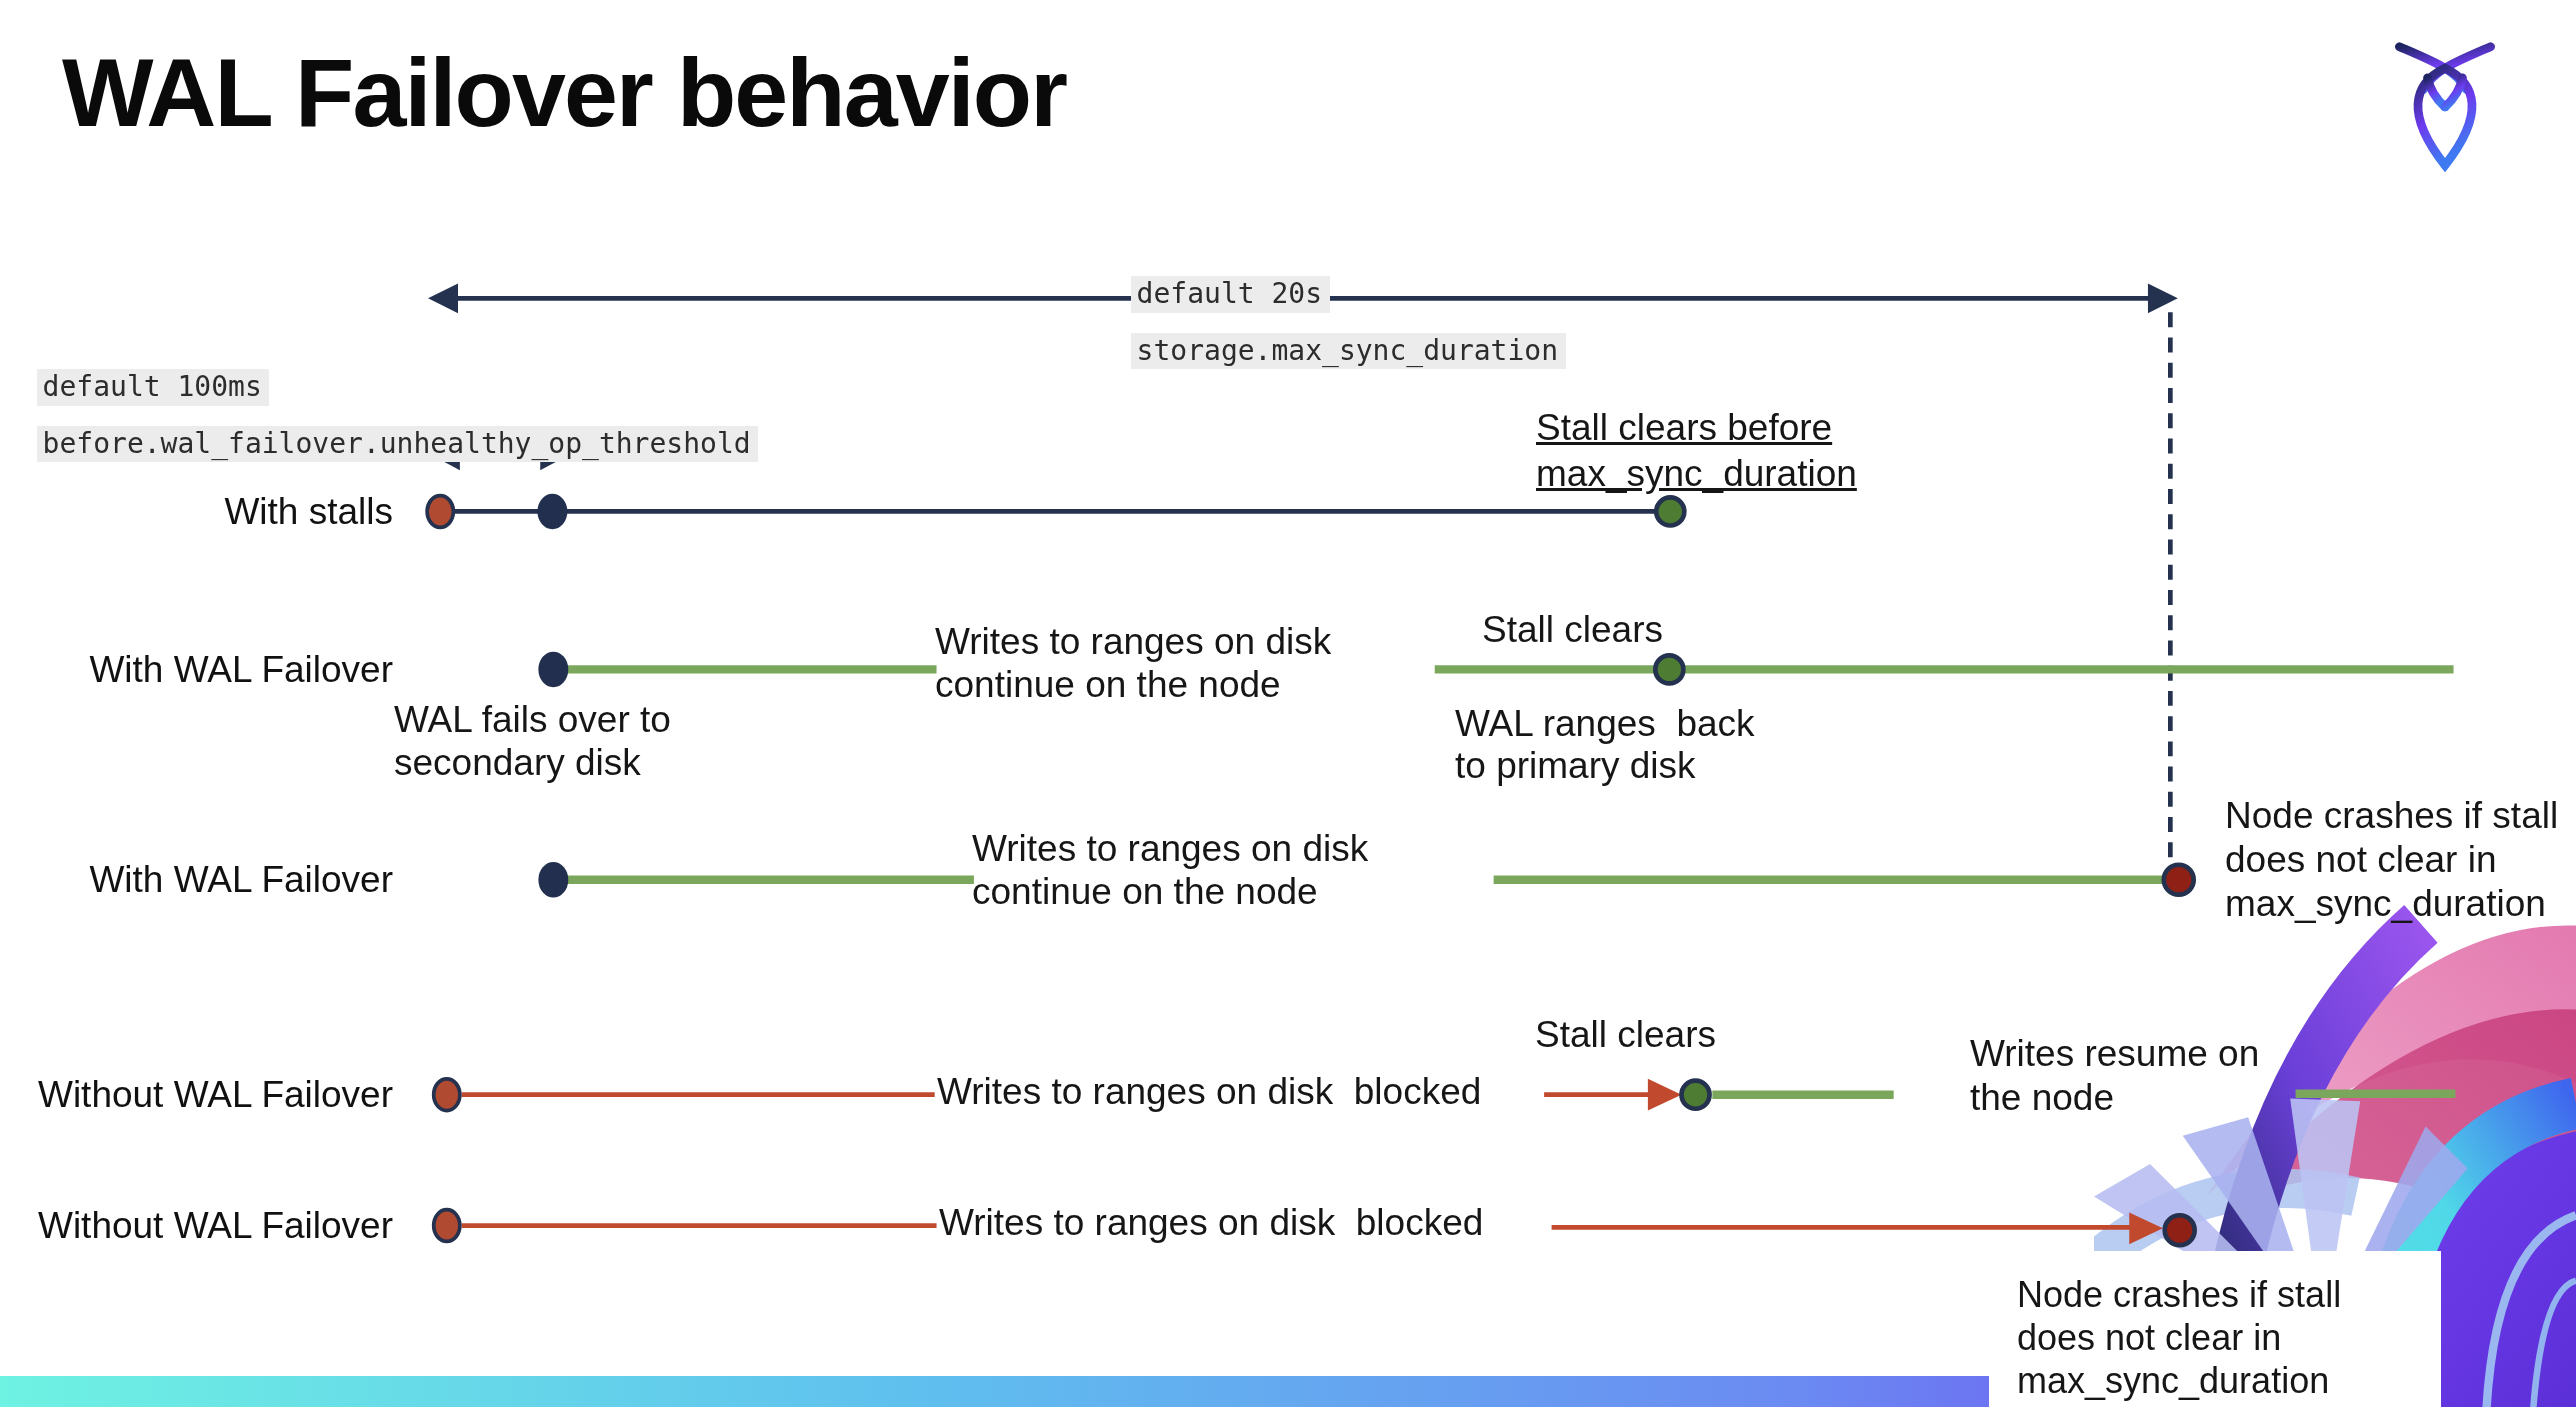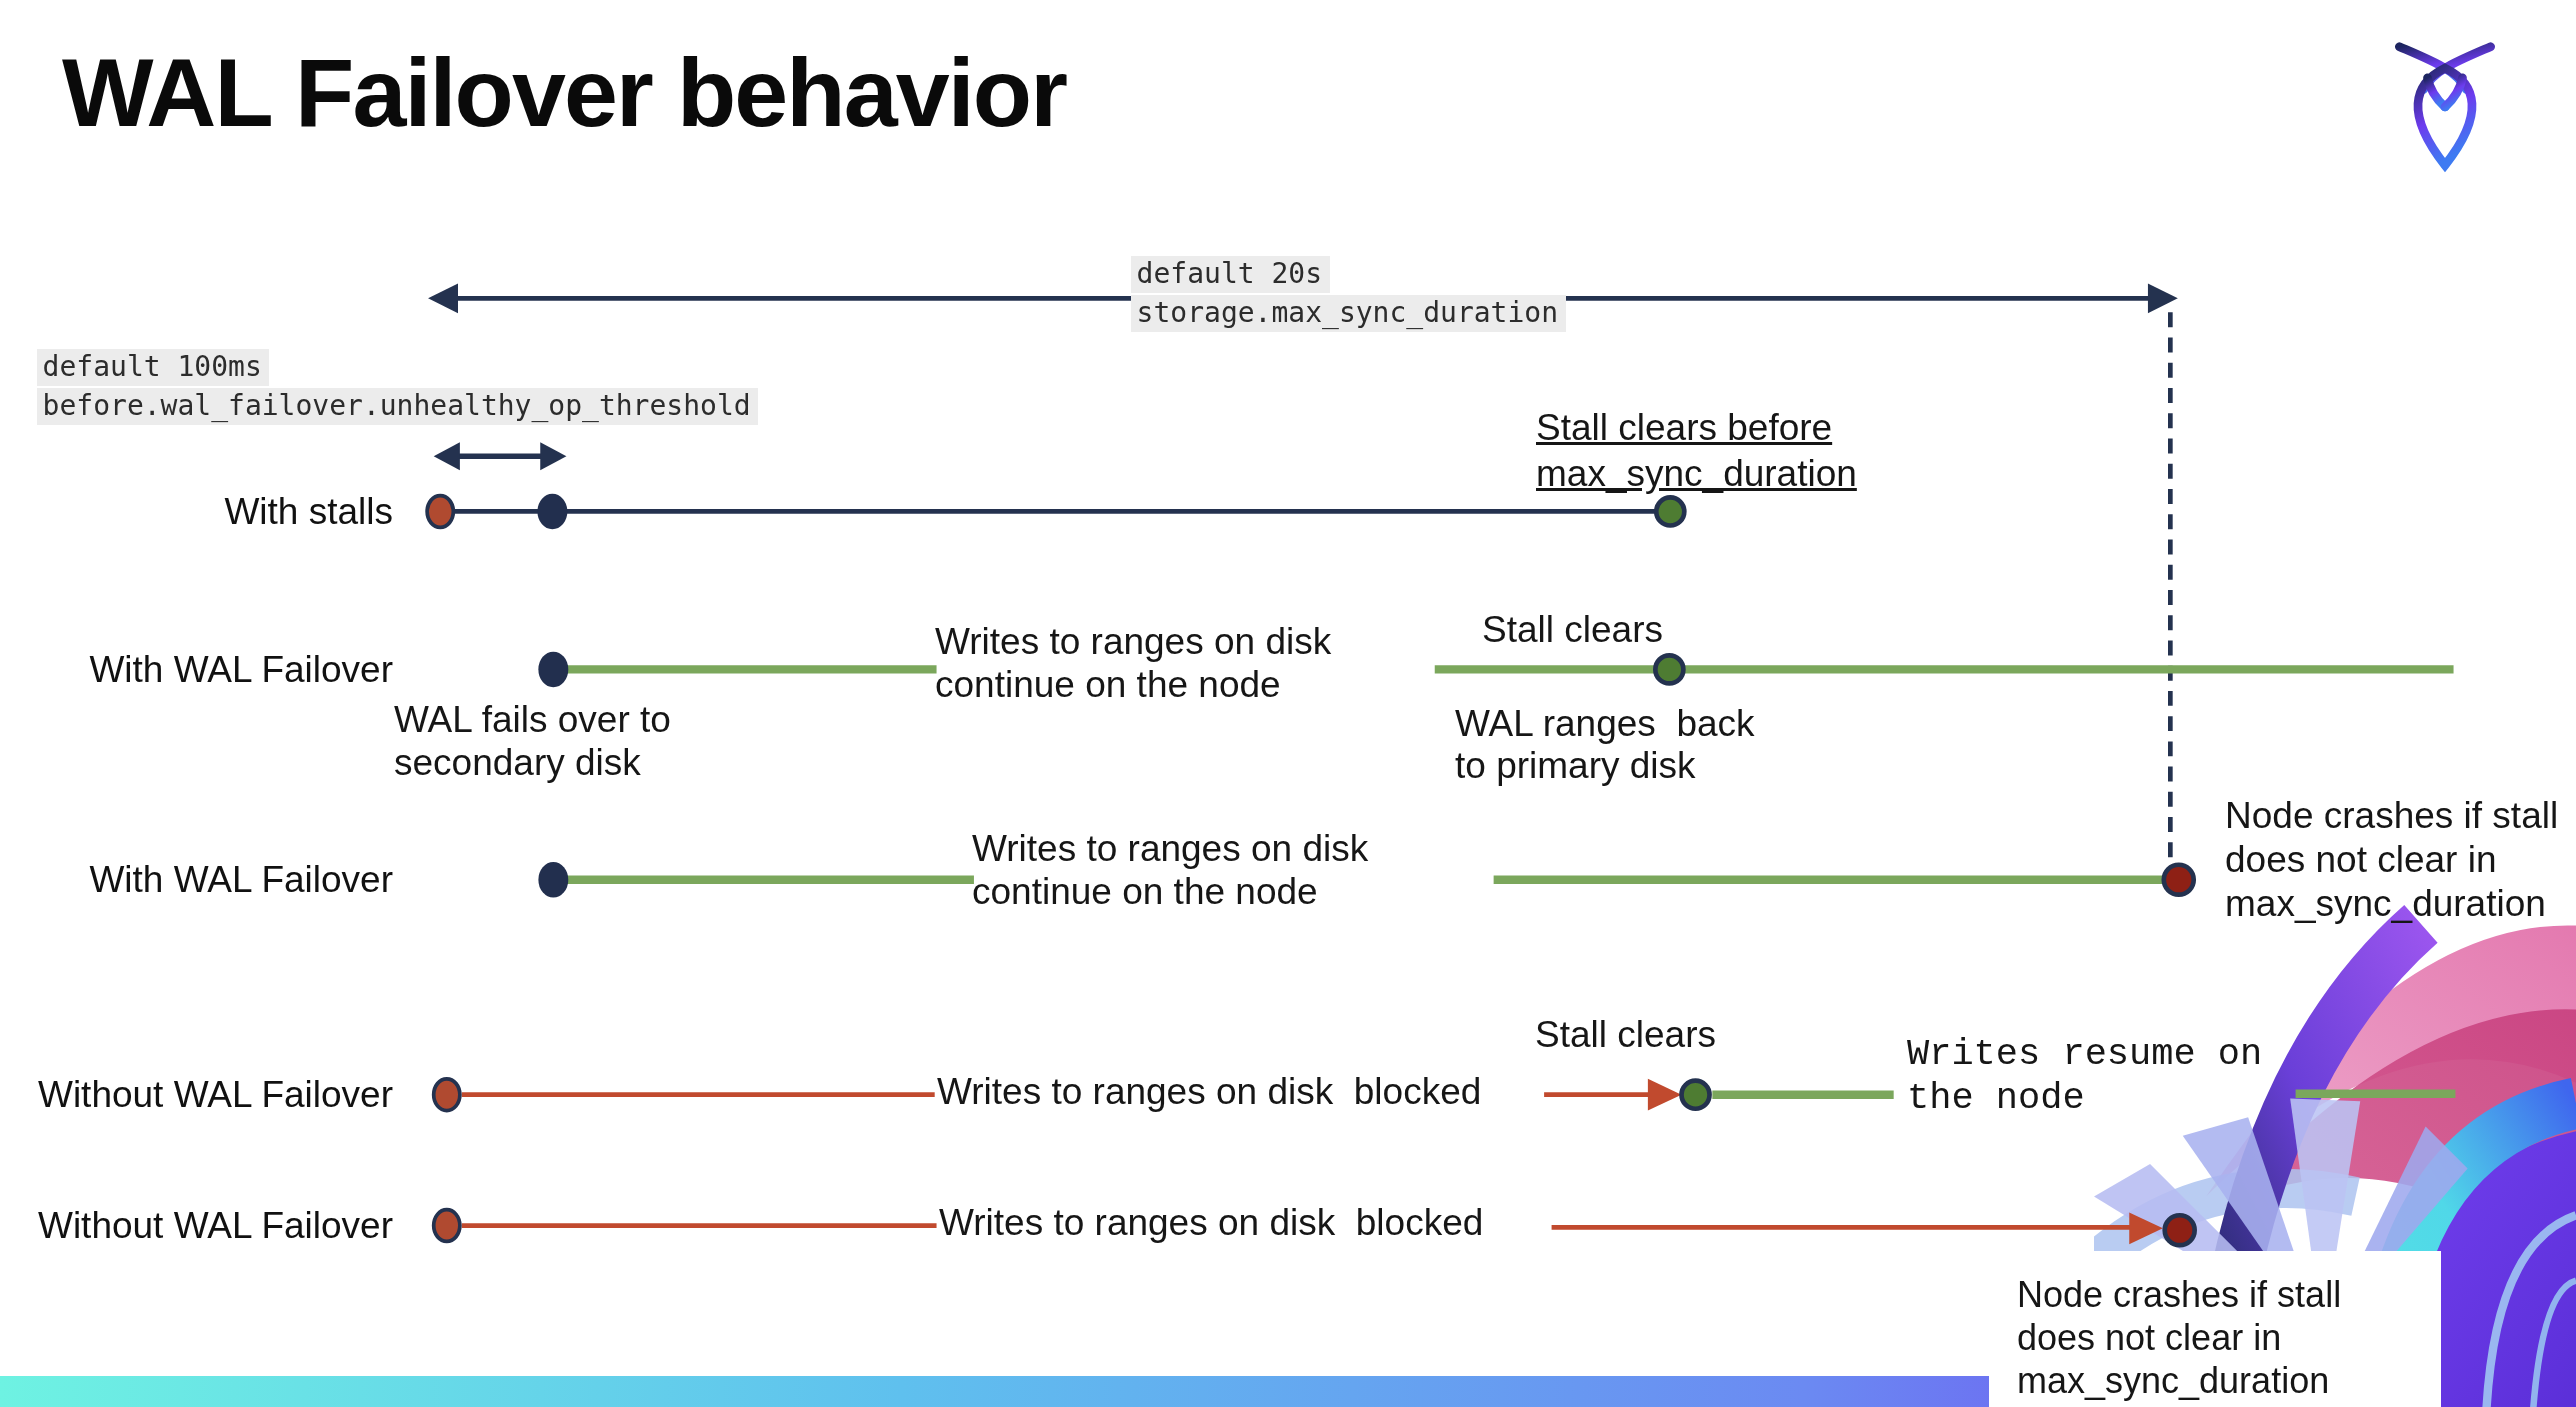--- a/index.html
+++ b/index.html
@@ -2,21 +2,21 @@
 <html style="font-size:15px"><head>
 <meta charset="utf-8">
 <style>
   html,body{margin:0;padding:0;background:#ffffff;}
   body{width:2576px;height:1408px;position:relative;overflow:hidden;
        font-family:"Liberation Sans","DejaVu Sans",sans-serif;color:#1b1b1b;}
   .abs{position:absolute;}
   .pre{white-space:pre-wrap;}
   #title{left:62px;top:37px;font-size:97px;font-weight:800;letter-spacing:-1.9px;color:#0a0a0a;z-index:5;}
   .mono{font-family:"DejaVu Sans Mono","Liberation Mono",monospace;font-size:28px;color:#2c2c2c;z-index:5;}
-  .mono .hl{display:table;background:#ececec;padding:1.9px 7.5px 2.8px 5.6px;margin-bottom:2.8px;line-height:32px;}
+  .mono .hl{display:table;background:#ececec;padding:1.9px 7.5px 2.8px 5.6px;margin-bottom:2.8px;line-height:32px;margin-top:20px;}
   .ann{font-size:37px;line-height:43px;z-index:5;color:#161616;}
   .rowlabel{left:0;width:393px;text-align:right;font-size:37px;line-height:45px;z-index:5;color:#111;}
   .ctr{text-align:left;}
   #layer-bar{left:0;top:1376px;width:2576px;height:32px;z-index:1;
      background:linear-gradient(90deg,#6ef2e2 0%,#5fc0ee 35%,#6b8af2 70%,#6d55f1 88%,#7747ef 100%);}
   #art{left:2094px;top:888px;z-index:2;}
   #diagram{left:0;top:0;z-index:3;}
   #crashbox{left:1989px;top:1251px;width:452px;height:157px;background:#ffffff;z-index:4;}
   #crashbox-text{left:2017px;top:1273px;font-size:36px;line-height:43px;z-index:5;}
   #logo{left:2389px;top:37px;z-index:5;}
@@ -157,21 +157,21 @@
 to primary disk</div>
 
 <div class="abs ann pre ctr" style="left:972px;top:827px;width:467px;">Writes to ranges on disk
 continue on the node</div>
 <div class="abs ann pre" style="left:2225px;top:794px;width:351px;line-height:44px;">Node crashes if stall
 does not clear in
 max_sync_duration</div>
 
 <div class="abs ann pre ctr" style="left:937px;top:1070px;width:580px;">Writes to ranges on disk  blocked</div>
 <div class="abs ann ctr" style="left:1535px;top:1013px;width:374px;">Stall clears</div>
-<div class="abs ann pre ctr" style="left:1907px;top:1032px;width:368px;line-height:44px;font-family:Liberation Mono, monospace;">Writes resume on
+<div class="abs ann pre ctr" style="left:1970px;top:1032px;width:368px;line-height:44px;">Writes resume on
 the node</div>
 
 <div class="abs ann pre ctr" style="left:939px;top:1201px;width:580px;">Writes to ranges on disk  blocked</div>
 
 <div id="crashbox" class="abs"></div>
 <div id="crashbox-text" class="abs ann pre" style="width:411px;">Node crashes if stall
 does not clear in
 max_sync_duration</div>
 
 

